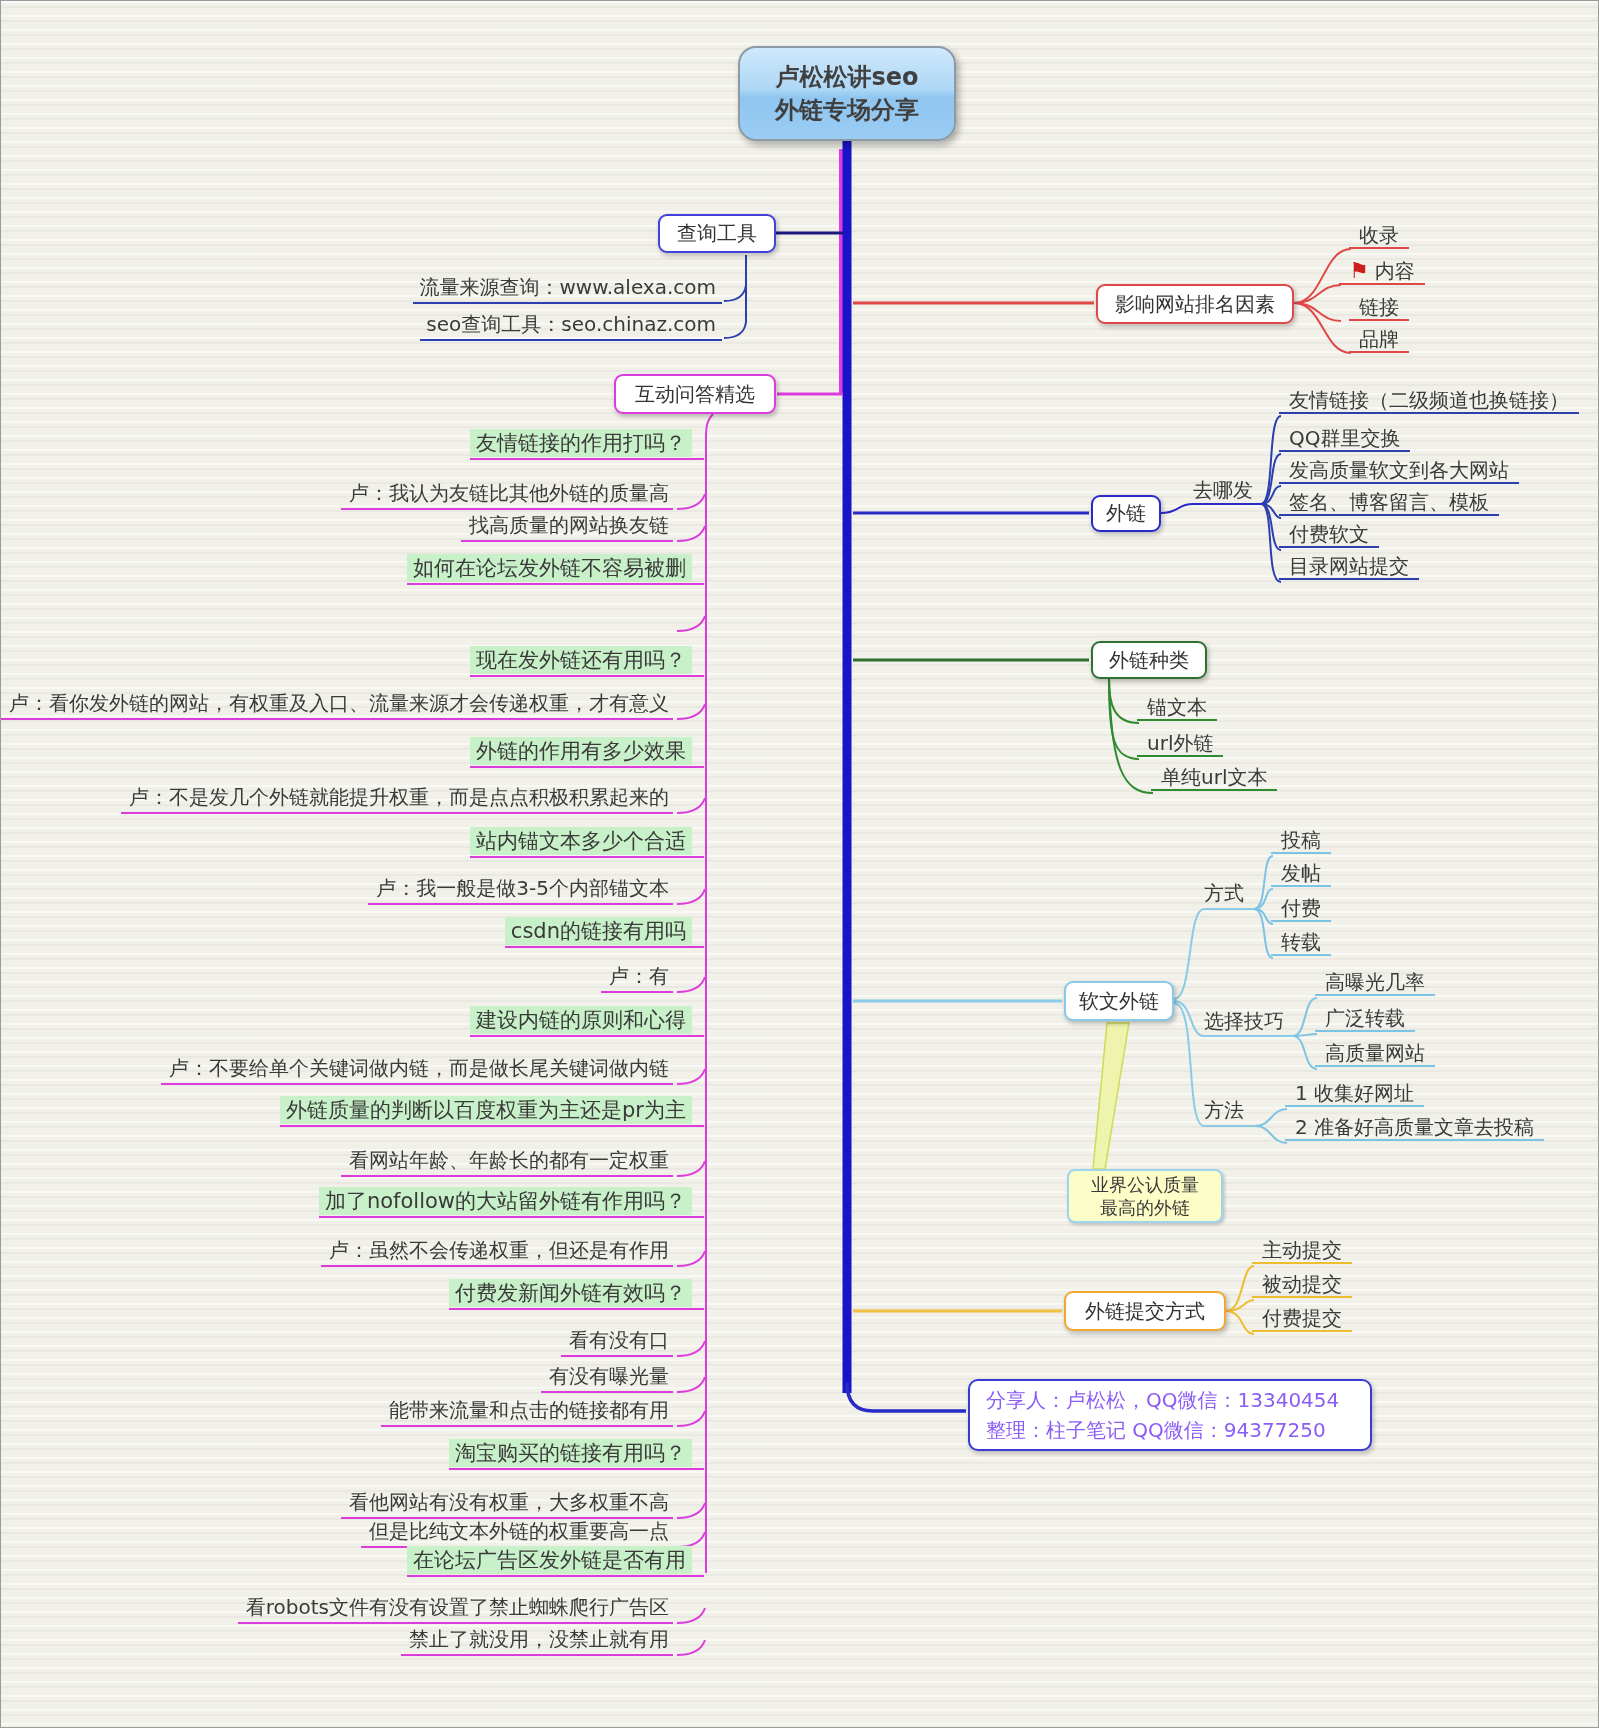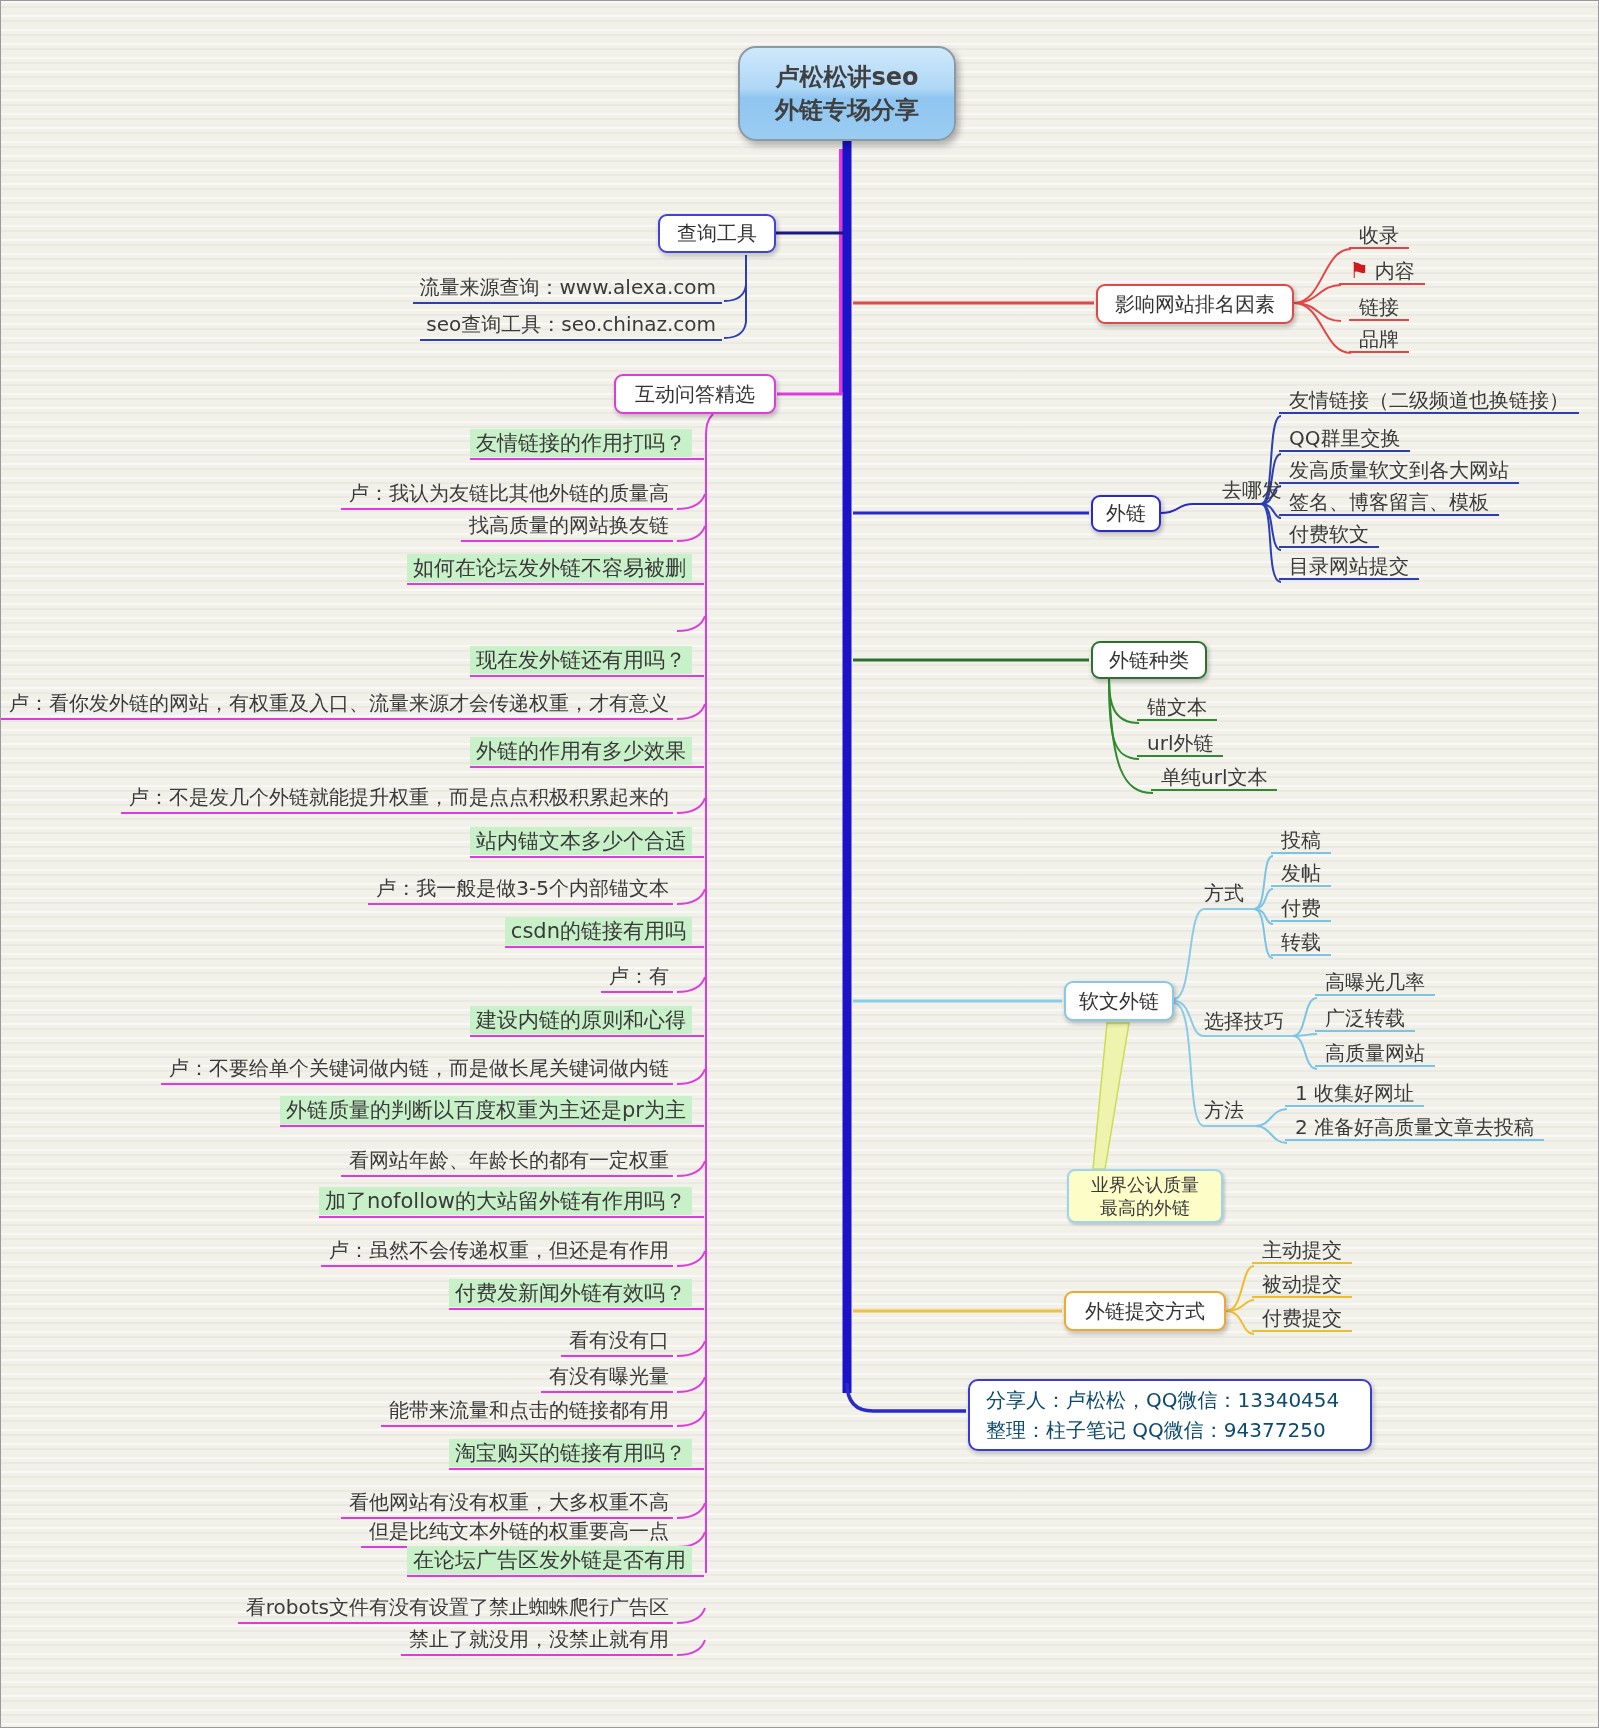--- a/index.html
+++ b/index.html
@@ -45,21 +45,21 @@
   .note{
     position:absolute;left:1066px;top:1168px;width:156px;height:54px;box-sizing:border-box;
     background:#fdfdc8;border:2px solid #9fd4ef;border-radius:8px;
     display:flex;flex-direction:column;align-items:center;justify-content:center;
     font-size:18px;line-height:23px;color:var(--ink);box-shadow:1.5px 2px 3px rgba(0,0,0,.18);
   }
   .footer{
     position:absolute;left:967px;top:1378px;width:404px;height:72px;box-sizing:border-box;
     background:#fff;border:2px solid #3a3ad0;border-radius:10px;
     display:flex;flex-direction:column;justify-content:center;padding:0 16px;
-    font-size:20px;line-height:30px;color:#0c4a6e;box-shadow:1.5px 2.5px 4px rgba(0,0,0,.2);
+    font-size:20px;line-height:30px;color:#8b5cf6;box-shadow:1.5px 2.5px 4px rgba(0,0,0,.2);
   }
   .flag{font-size:22px;color:#cf1d1d;margin-right:6px;}
 </style>
 </head>
 <body>
 
 <div id="canvas">
 
   <svg class="lines" width="1599" height="1728">
 
@@ -189,21 +189,21 @@
   <div class="leaf u-red" style="left:1348px;top:294px;">
     <span>链接</span>
   </div>
   <div class="leaf u-red" style="left:1348px;top:326px;">
     <span>品牌</span>
   </div>
 
   <div class="box" style="left:1090px;top:494px;width:70px;height:37px;border:2px solid #2a2ac8;">
     <span>外链</span>
   </div>
-  <div class="lbl" style="left:1192px;top:477px;margin-left:29px;">去哪发</div>
+  <div class="lbl" style="left:1192px;top:477px;">去哪发</div>
   <div class="leaf u-blu" style="left:1278px;top:387px;">友情链接（二级频道也换链接）</div>
   <div class="leaf u-blu" style="left:1278px;top:425px;">QQ群里交换</div>
   <div class="leaf u-blu" style="left:1278px;top:457px;">发高质量软文到各大网站</div>
   <div class="leaf u-blu" style="left:1278px;top:489px;">签名、博客留言、模板</div>
   <div class="leaf u-blu" style="left:1278px;top:521px;">付费软文</div>
   <div class="leaf u-blu" style="left:1278px;top:553px;">目录网站提交</div>
 
   <div class="box" style="left:1090px;top:640px;width:116px;height:38px;border:2px solid #2f7030;">
     <span>外链种类</span>
   </div>

